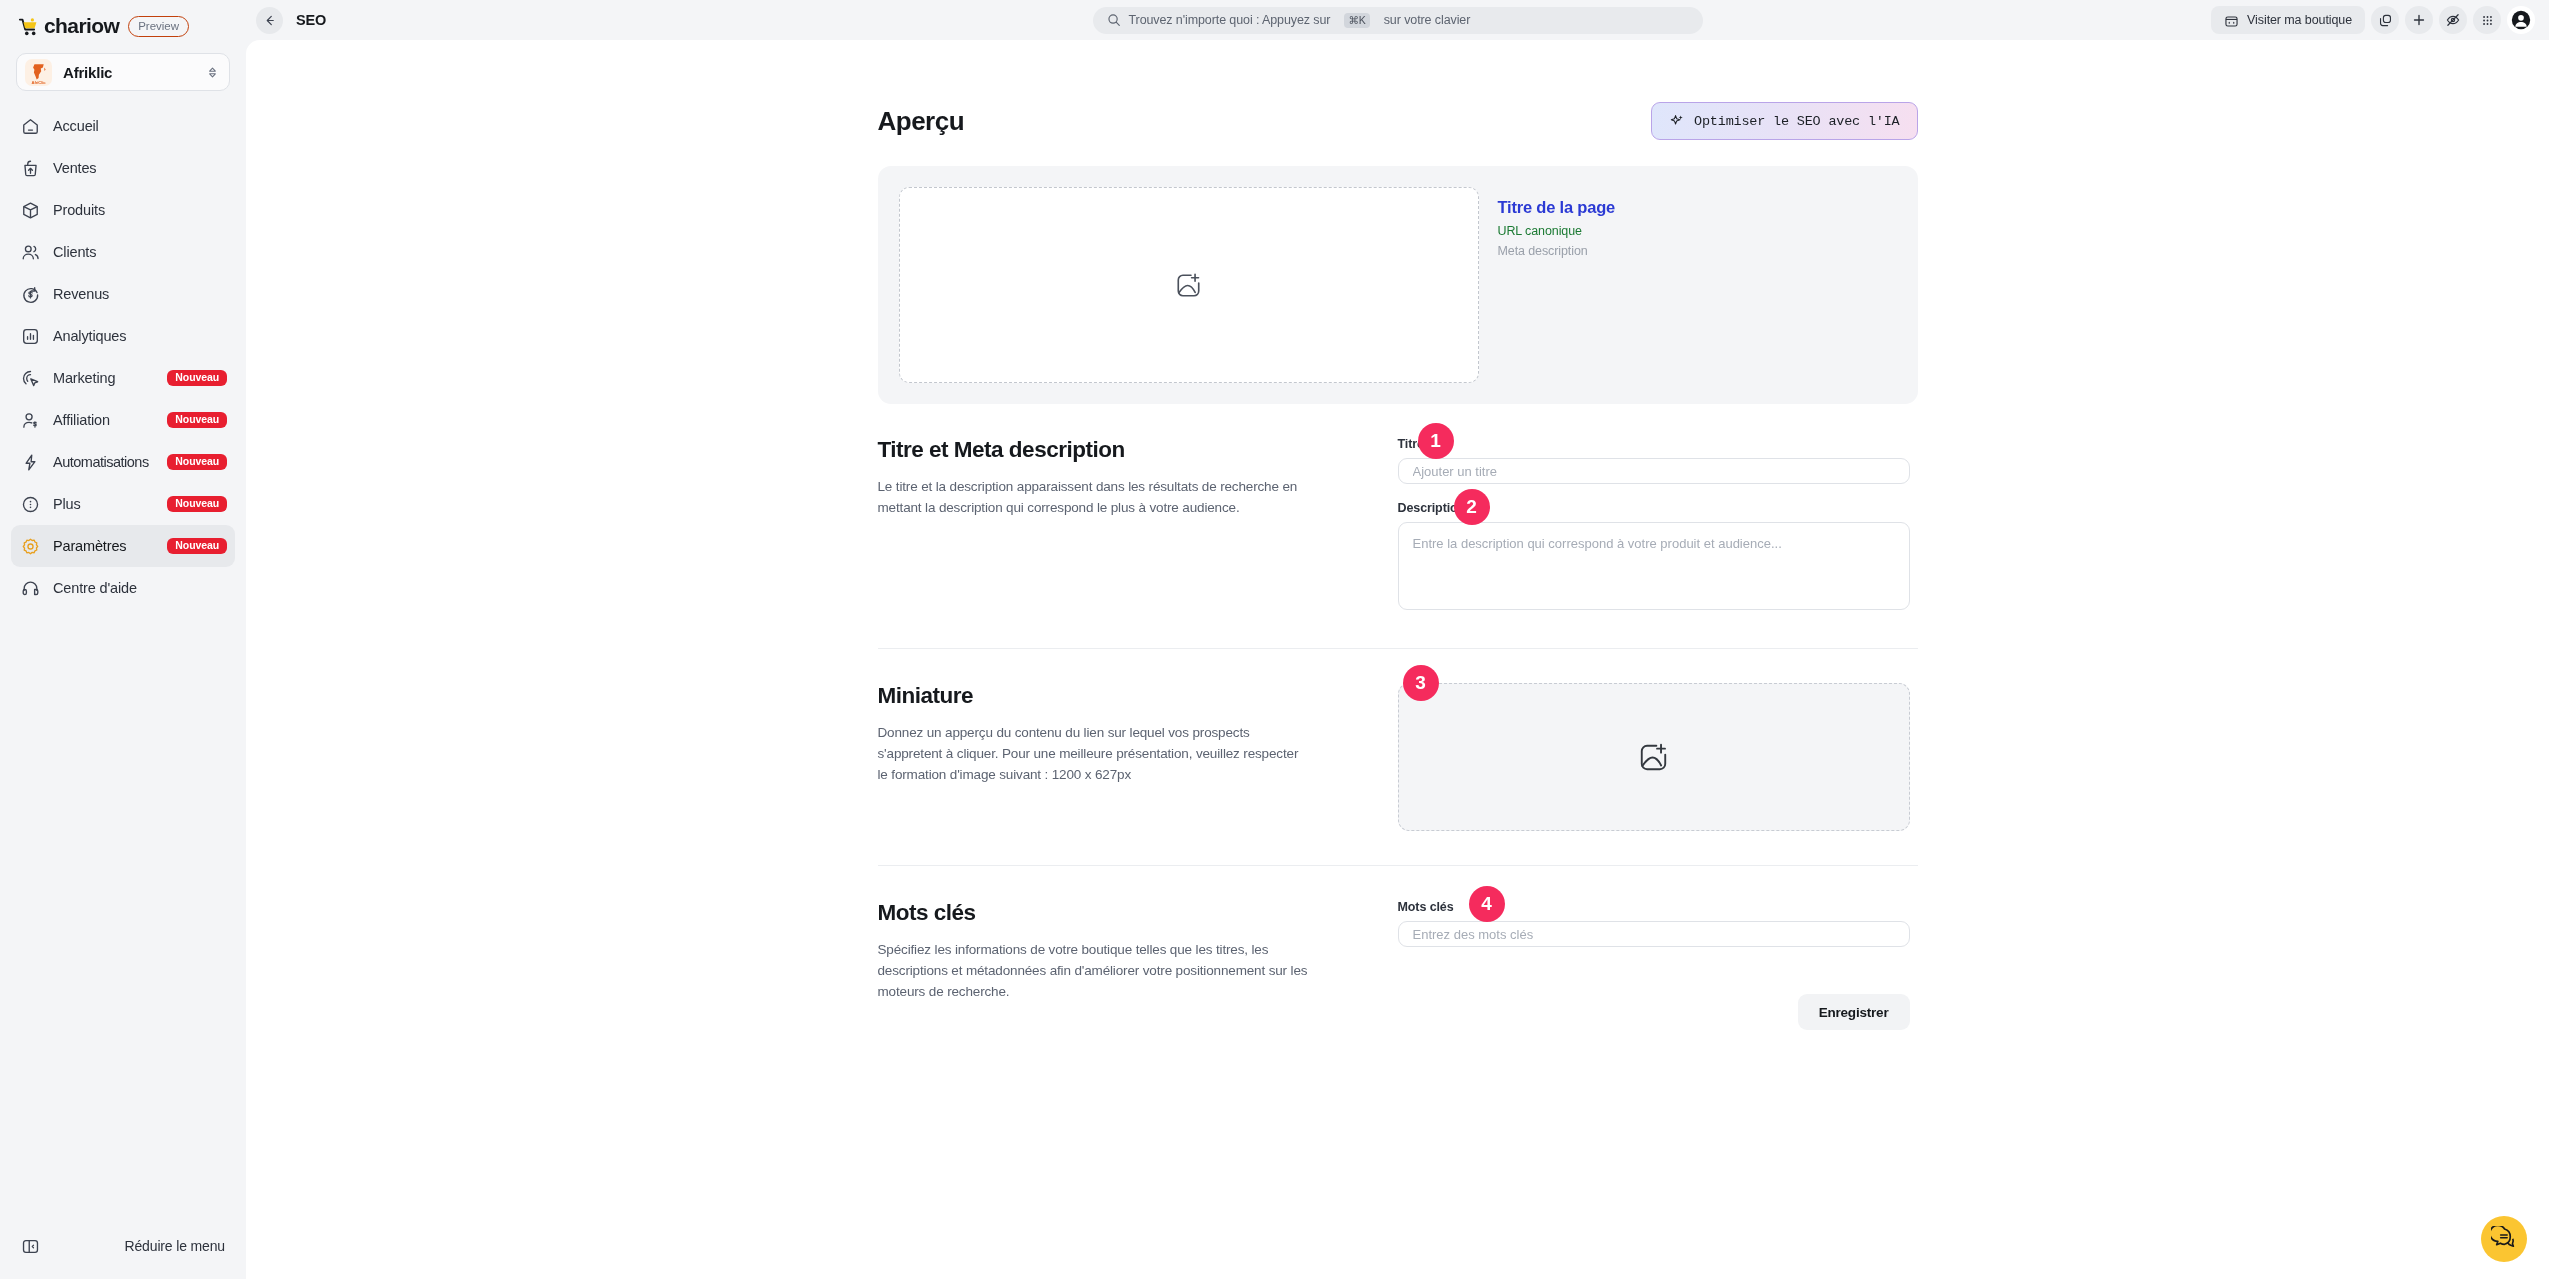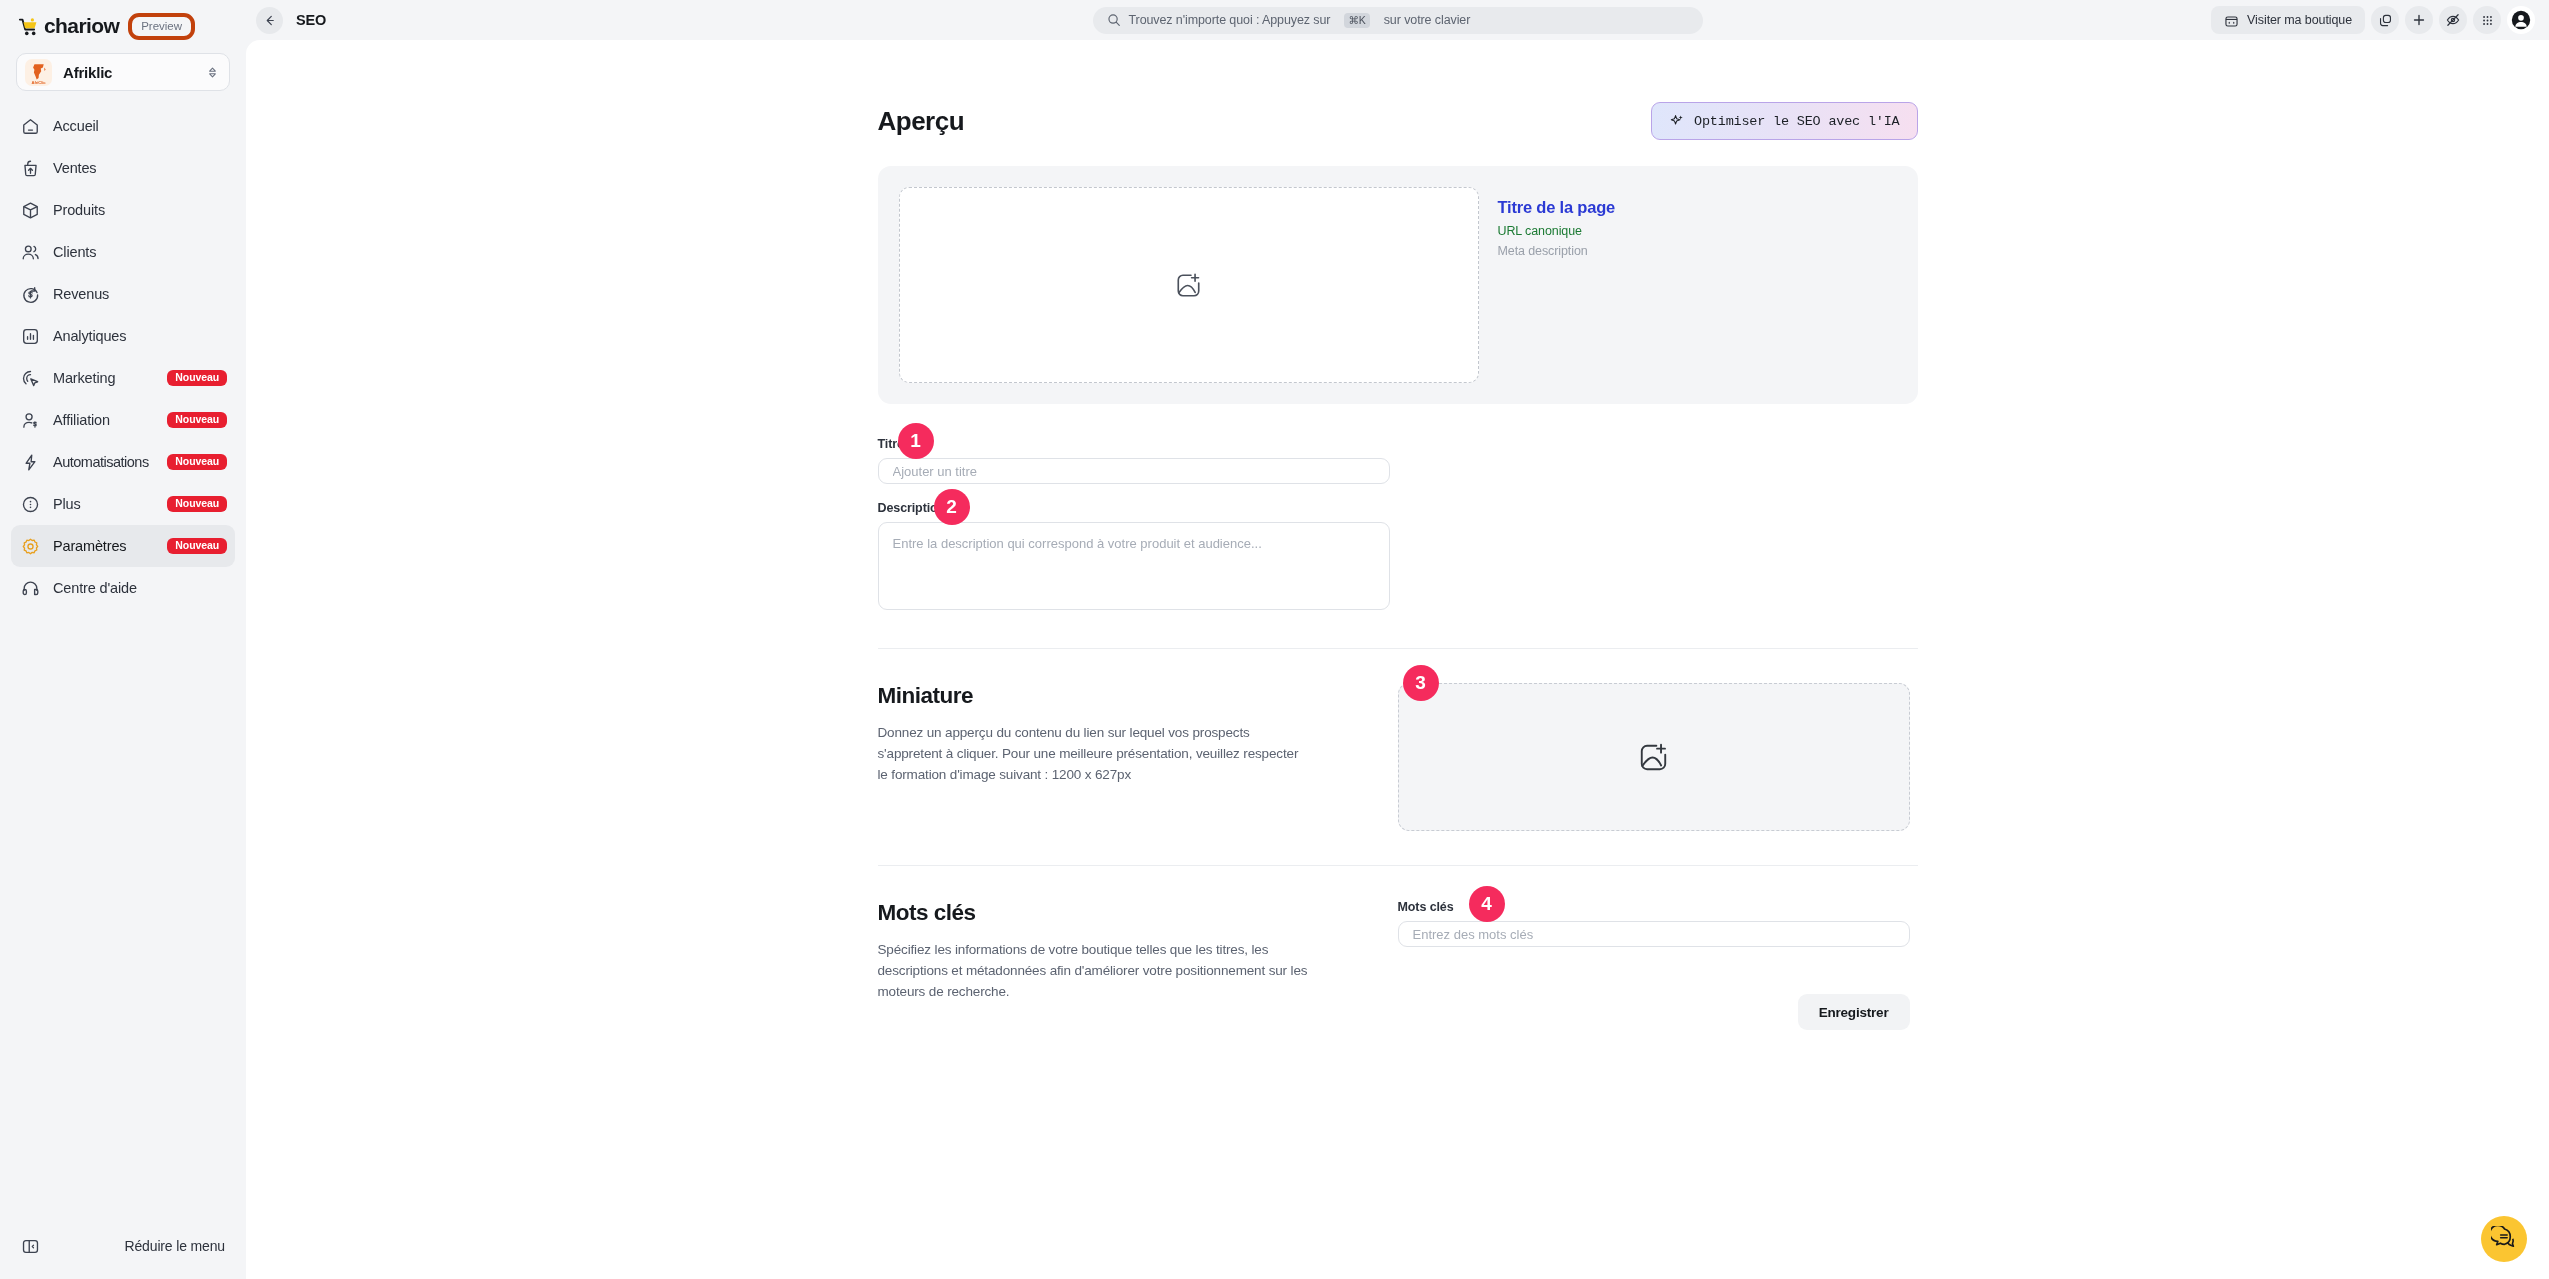--- a/index.html
+++ b/index.html
@@ -24,21 +24,21 @@
     display: flex; align-items: center; gap: 9px;
     padding: 12px 0 0 18px; height: 40px;
   }
   .brand-logo { display: flex; align-items: center; gap: 5px; }
   .brand-cart { width: 21px; height: 19px; }
   .brand-name {
     font-size: 21px; font-weight: 700; color: #16191d;
     letter-spacing: -0.6px;
   }
   .preview-pill {
-    border: 4px solid #c2410c; border-radius: 11px;
+    border: 1px solid #c2410c; border-radius: 11px;
     padding: 2px 9px; font-size: 11.5px; color: #6b7280;
     background: transparent; line-height: 15px;
   }
   .store-select {
     margin: 13px 16px 0 16px;
     height: 38px;
     border: 1px solid #dfe2e7; border-radius: 10px;
     background: #fbfbfc;
     display: flex; align-items: center; gap: 11px;
     padding: 0 10px 0 8px;
@@ -528,20 +528,24 @@
               </svg>
             </div>
             <div class="preview-text">
               <div class="serp-title">Titre de la page</div>
               <div class="serp-url">URL canonique</div>
               <div class="serp-desc">Meta description</div>
             </div>
           </div>
 
           <section class="section first">
+            <div class="sec-left">
+              <h2 class="sec-title">Titre et Meta description</h2>
+              <p class="sec-desc">Le titre et la description apparaissent dans les résultats de recherche en mettant la description qui correspond le plus à votre audience.</p>
+            </div>
             <div class="sec-right">
               <div class="field-block">
                 <span class="badge-num" style="left:20px;top:-14px;">1</span>
                 <label class="field-label">Titre</label>
                 <input class="inp" type="text" placeholder="Ajouter un titre" style="">
               </div>
               <div class="field-block">
                 <span class="badge-num" style="left:56px;top:-12px;">2</span>
                 <label class="field-label">Description</label>
                 <textarea class="txta" placeholder="Entre la description qui correspond à votre produit et audience..." style=""></textarea>

